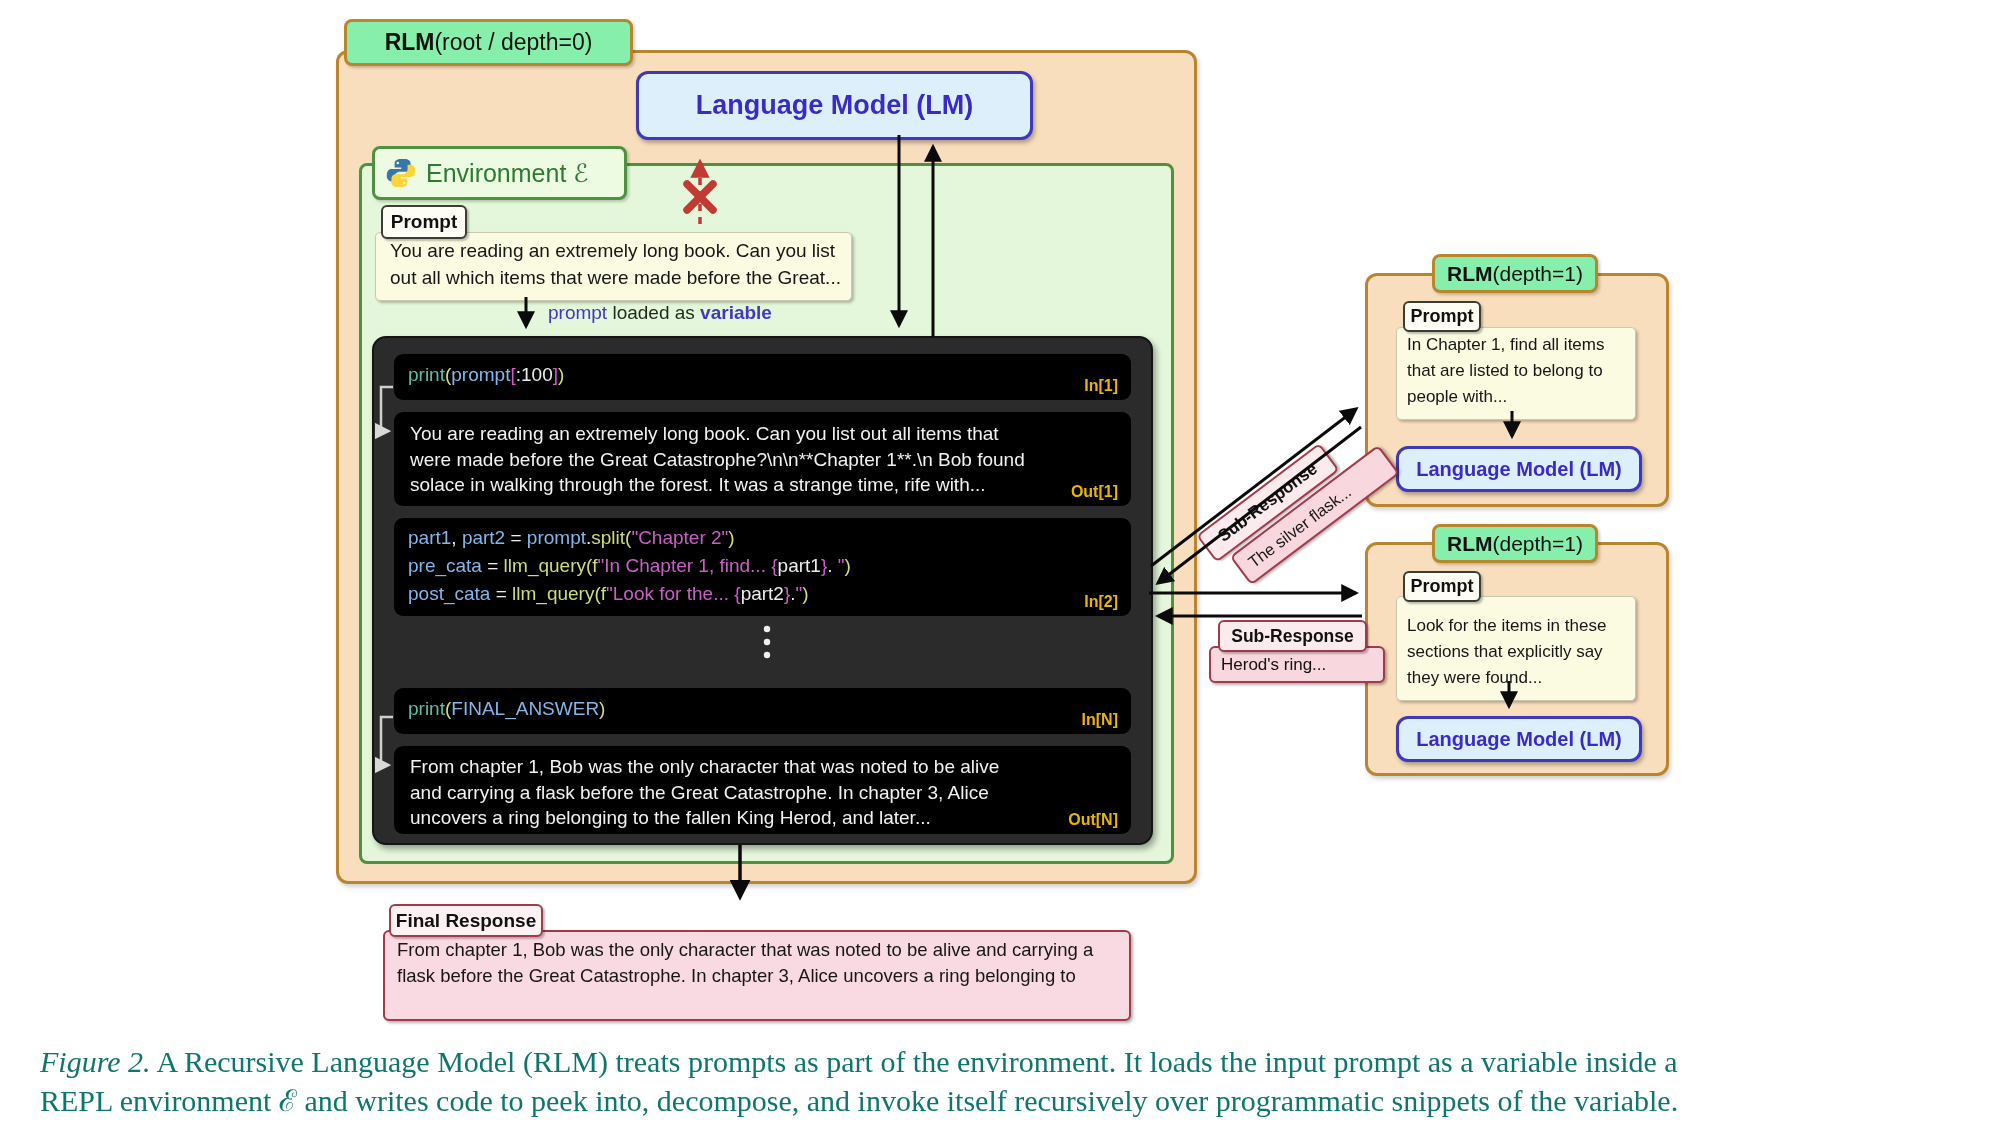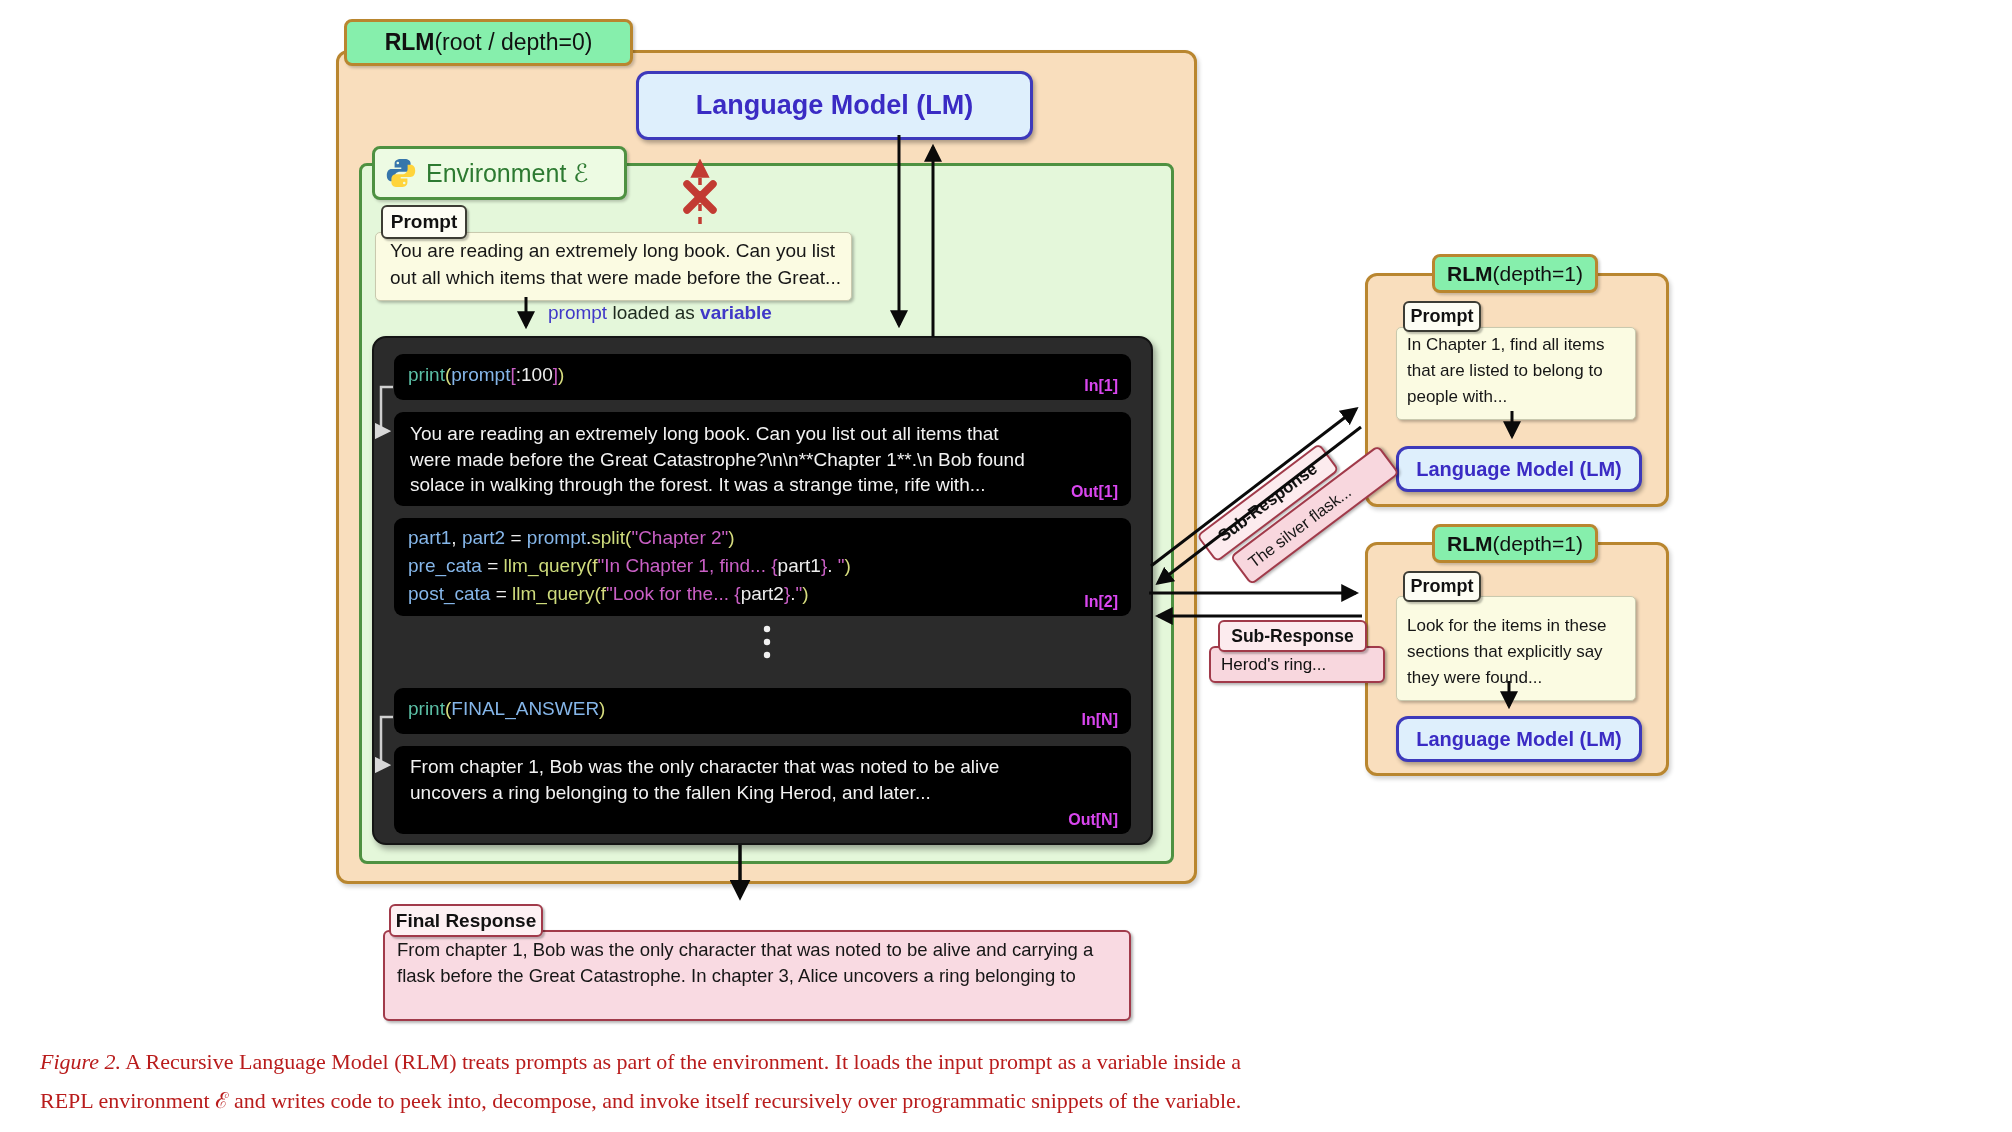--- a/index.html
+++ b/index.html
@@ -21,32 +21,32 @@
   .prompt-tab{background:#FDFDF4;border:2.5px solid #3C3C34;border-radius:6px;font-weight:700;font-size:19px;color:#111;
        display:flex;align-items:center;justify-content:center;box-shadow:2px 2px 2px rgba(0,0,0,.25);z-index:7;}
   .yellow-box{background:#FBFBE2;border:1px solid #C9C9AE;border-radius:5px;box-shadow:2px 2px 3px rgba(0,0,0,.25);z-index:6;}
   .yellow-box .pline{font-size:19px;line-height:27px;color:#161616;padding:0 14px;white-space:nowrap;}
   .yellow-box.small .pline{font-size:17px;line-height:26px;padding:0 10px;}
   
   .console{background:#2B2B2B;border:2px solid #141414;border-radius:14px;box-shadow:3px 4px 6px rgba(0,0,0,.35);z-index:5;}
   .cell{position:absolute;left:20px;width:737px;background:#000;border-radius:9px;}
   .code-line{padding:0 14px;font-size:19px;line-height:28px;white-space:nowrap;}
   .out-line{padding:0 16px;font-size:19px;line-height:25.5px;color:#F2F2F2;white-space:nowrap;}
-  .cell-label{position:absolute;right:13px;bottom:5px;font-size:16px;font-weight:700;color:#d946ef;}
+  .cell-label{position:absolute;right:13px;bottom:5px;font-size:16px;font-weight:700;color:#eab308;}
   
   .pink-tab{background:#FCEBEE;border:2.5px solid #A13A4A;border-radius:6px;font-weight:700;color:#111;
        display:flex;align-items:center;justify-content:center;box-shadow:2px 2px 2px rgba(0,0,0,.25);z-index:8;}
   .pink-box{background:#F8D7DE;border:2.5px solid #A13A4A;border-radius:6px;box-shadow:2px 2px 3px rgba(0,0,0,.3);z-index:7;}
   .pink-box .pline{font-size:18.5px;line-height:25.5px;color:#161616;padding:0 12px;white-space:nowrap;}
   .rot-group{z-index:8;transform:rotate(-37deg);}
   .rot-group .pink-tab{font-size:17px;width:150px;height:30px;}
   .rot-group .pink-box{font-size:16.5px;width:172px;height:32px;display:flex;align-items:center;padding-left:10px;
        margin-top:3px;margin-left:14px;color:#161616;}
   
-  .caption{font-family:"Liberation Serif","DejaVu Serif",serif;font-size:22px;line-height:39px;color:#b91c1c;white-space:nowrap;}
+  .caption{font-family:"Liberation Serif","DejaVu Serif",serif;font-size:30px;line-height:39px;color:#0f766e;white-space:nowrap;}
   svg.overlay{position:absolute;left:0;top:0;z-index:9;pointer-events:none;}
 </style>
 </head>
 <body>
 
 <div id="fig">
 
   <div class="abs orange-box" style="left:336px;top:50px;width:855px;height:828px;"></div>
   <div class="abs orange-label" style="left:344px;top:19px;width:283px;height:41px;font-size:23px;">
       <span style="font-weight: 700;">RLM</span>
@@ -95,20 +95,21 @@
       </div>
       <span class="cell-label">In[2]</span>
     </div>
     <div class="cell" style="top:350px;height:46px;">
       <div class="code-line" style="padding-top:7px;"><span style="color: rgb(91, 191, 165);">print</span><span style="color: rgb(214, 220, 126);">(</span><span style="color: rgb(133, 182, 233);">FINAL_ANSWER</span><span style="color: rgb(214, 220, 126);">)</span></div>
       <span class="cell-label">In[N]</span>
     </div>
     <div class="cell" style="top:408px;height:88px;">
       <div style="padding-top:8px;">
         <div class="out-line">From chapter 1, Bob was the only character that was noted to be alive</div>
+        <div class="out-line">and carrying a flask before the Great Catastrophe. In chapter 3, Alice</div>
         <div class="out-line">uncovers a ring belonging to the fallen King Herod, and later...</div>
       </div>
       <span class="cell-label">Out[N]</span>
     </div>
   </div>
 
   <div class="abs orange-box" style="left:1365px;top:273px;width:298px;height:228px;">
     <div class="abs prompt-tab" style="left:35px;top:25px;width:74px;height:27px;font-size:18px;">Prompt</div>
     <div class="abs yellow-box small" style="left:28px;top:51px;width:238px;height:87px;padding-top:4px;">
       <div class="pline">In Chapter 1, find all items</div>

